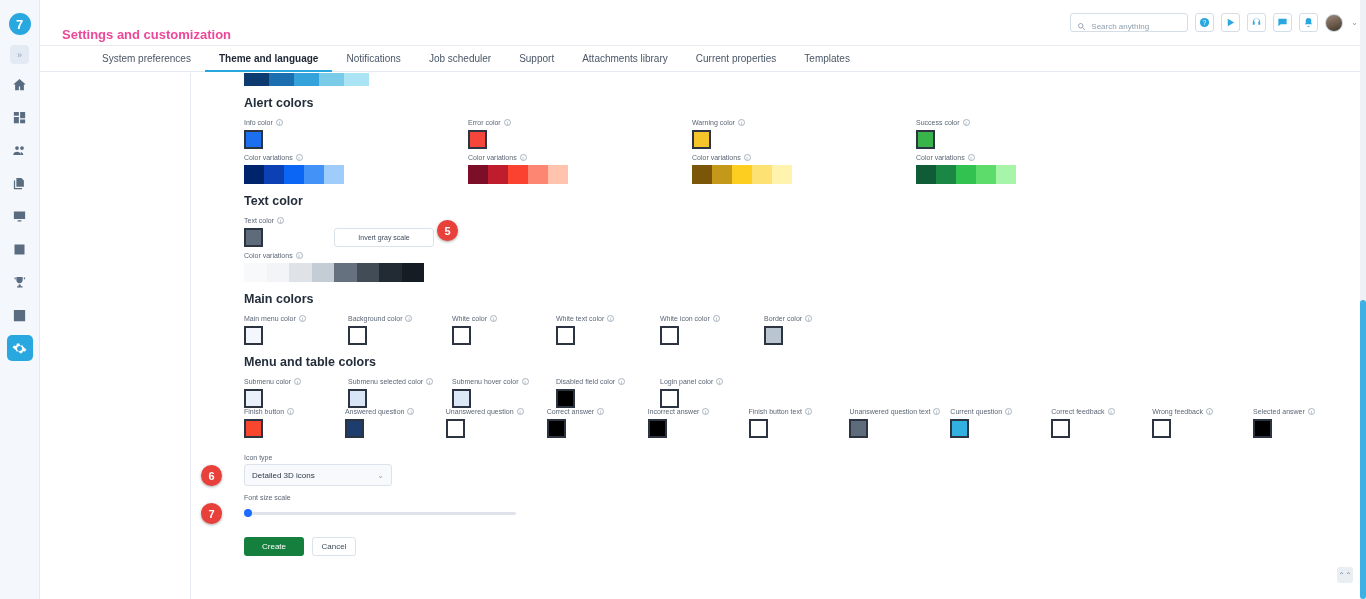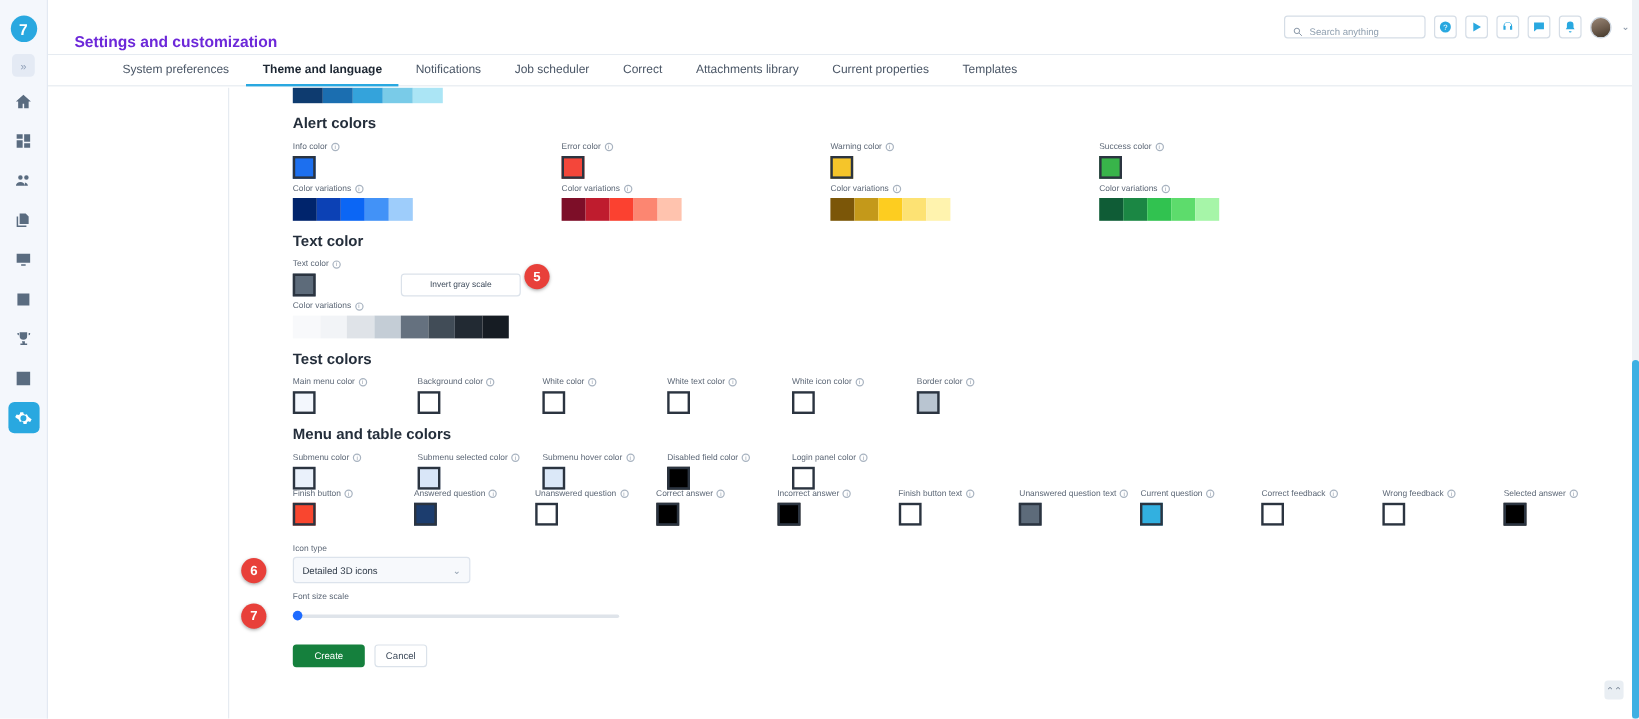--- a/index.html
+++ b/index.html
@@ -42,21 +42,21 @@
 
   
   #main { flex: 1; height: 599px; position: relative; background: #fff; }
 
   
   #header {
     height: 46px; display: flex; align-items: center;
     padding: 0 8px 0 22px; background: #fff;
     border-bottom: 1px solid #e6ebf1;
   }
-  #page-title { font-size: 13px; font-weight: bold; color: #6d28d9; margin-top: 23px; }
+  #page-title { font-size: 13px; font-weight: bold; color: #ec4899; margin-top: 23px; }
   #header-right { margin-left: auto; display: flex; align-items: center; gap: 7px; }
   .search-box {
     width: 118px; height: 19px; border: 1px solid #d5dde6; border-radius: 3px;
     display: flex; align-items: flex-end; padding: 0 6px; gap: 5px; background: #fff;
   }
   .search-box svg { width: 9px; height: 9px; fill: none; stroke: #7b8a9c; stroke-width: 2; }
   .search-ph { font-size: 8px; color: #90a0b0; }
   .hdr-btn {
     width: 19px; height: 19px; border: 1px solid #d5dde6; border-radius: 3px;
     background: #fff; display: flex; align-items: center; justify-content: center;
@@ -270,21 +270,21 @@
       <div class="avatar"></div>
       <span class="chev">⌄</span>
     </div>
   </div>
 
   <div id="tabs">
     <div class="tab">System preferences</div>
     <div class="tab active">Theme and language</div>
     <div class="tab">Notifications</div>
     <div class="tab">Job scheduler</div>
-    <div class="tab">Correct</div>
+    <div class="tab">Support</div>
     <div class="tab">Attachments library</div>
     <div class="tab">Current properties</div>
     <div class="tab">Templates</div>
   </div>
 
   <div id="content">
 
     <div class="top-strip" id="topStrip">
         <i style="background: rgb(14, 59, 111);"></i>
         <i style="background: rgb(27, 110, 176);"></i>
@@ -389,21 +389,21 @@
           <i style="background: rgb(242, 244, 247); width: 22.5px;"></i>
           <i style="background: rgb(223, 227, 232); width: 22.5px;"></i>
           <i style="background: rgb(196, 205, 214); width: 22.5px;"></i>
           <i style="background: rgb(101, 113, 127); width: 22.5px;"></i>
           <i style="background: rgb(65, 76, 87); width: 22.5px;"></i>
           <i style="background: rgb(34, 42, 51); width: 22.5px;"></i>
           <i style="background: rgb(22, 28, 35); width: 22.5px;"></i>
         </div>
     </div>
 
-    <h2 class="sec">Test colors</h2>
+    <h2 class="sec">Main colors</h2>
     <div class="fields" id="mainFields">
         <div class="field" style="width: 104px;">
           <div class="flabel">
             <span>Main menu color</span>
             <span class="info-i">i</span>
           </div>
           <span class="swatch" style="background: rgb(243, 247, 253);"></span>
         </div>
         <div class="field" style="width: 104px;">
           <div class="flabel">

